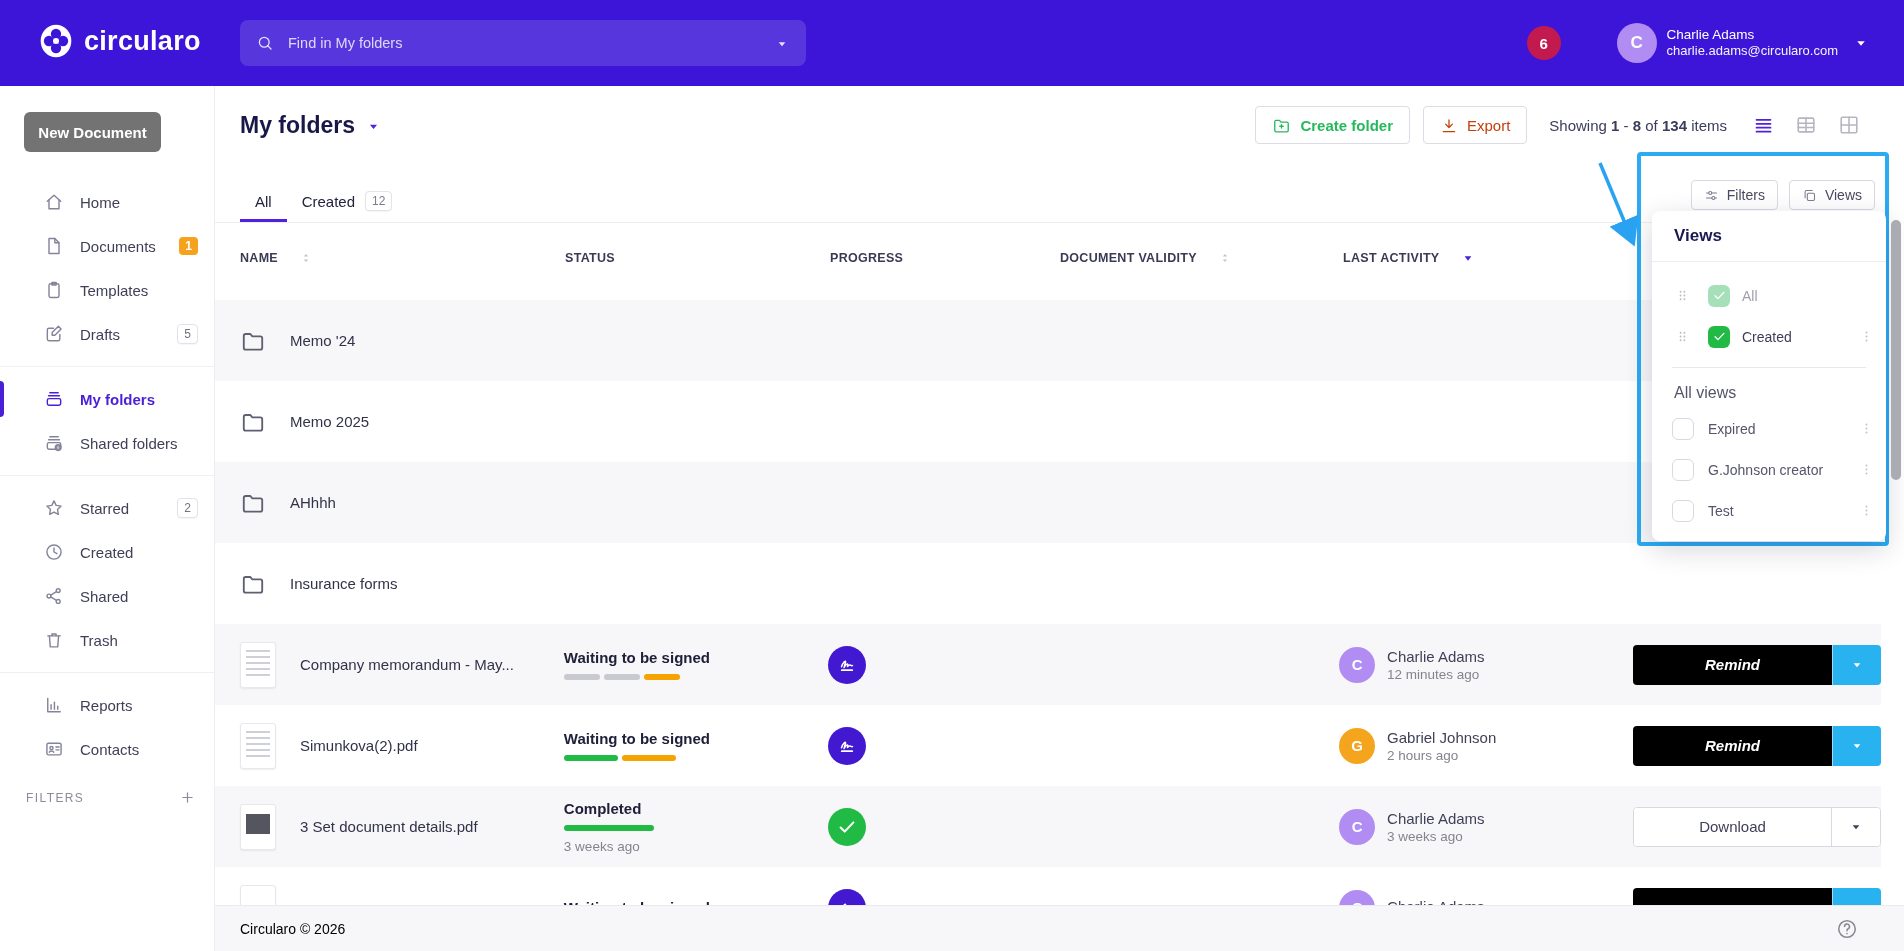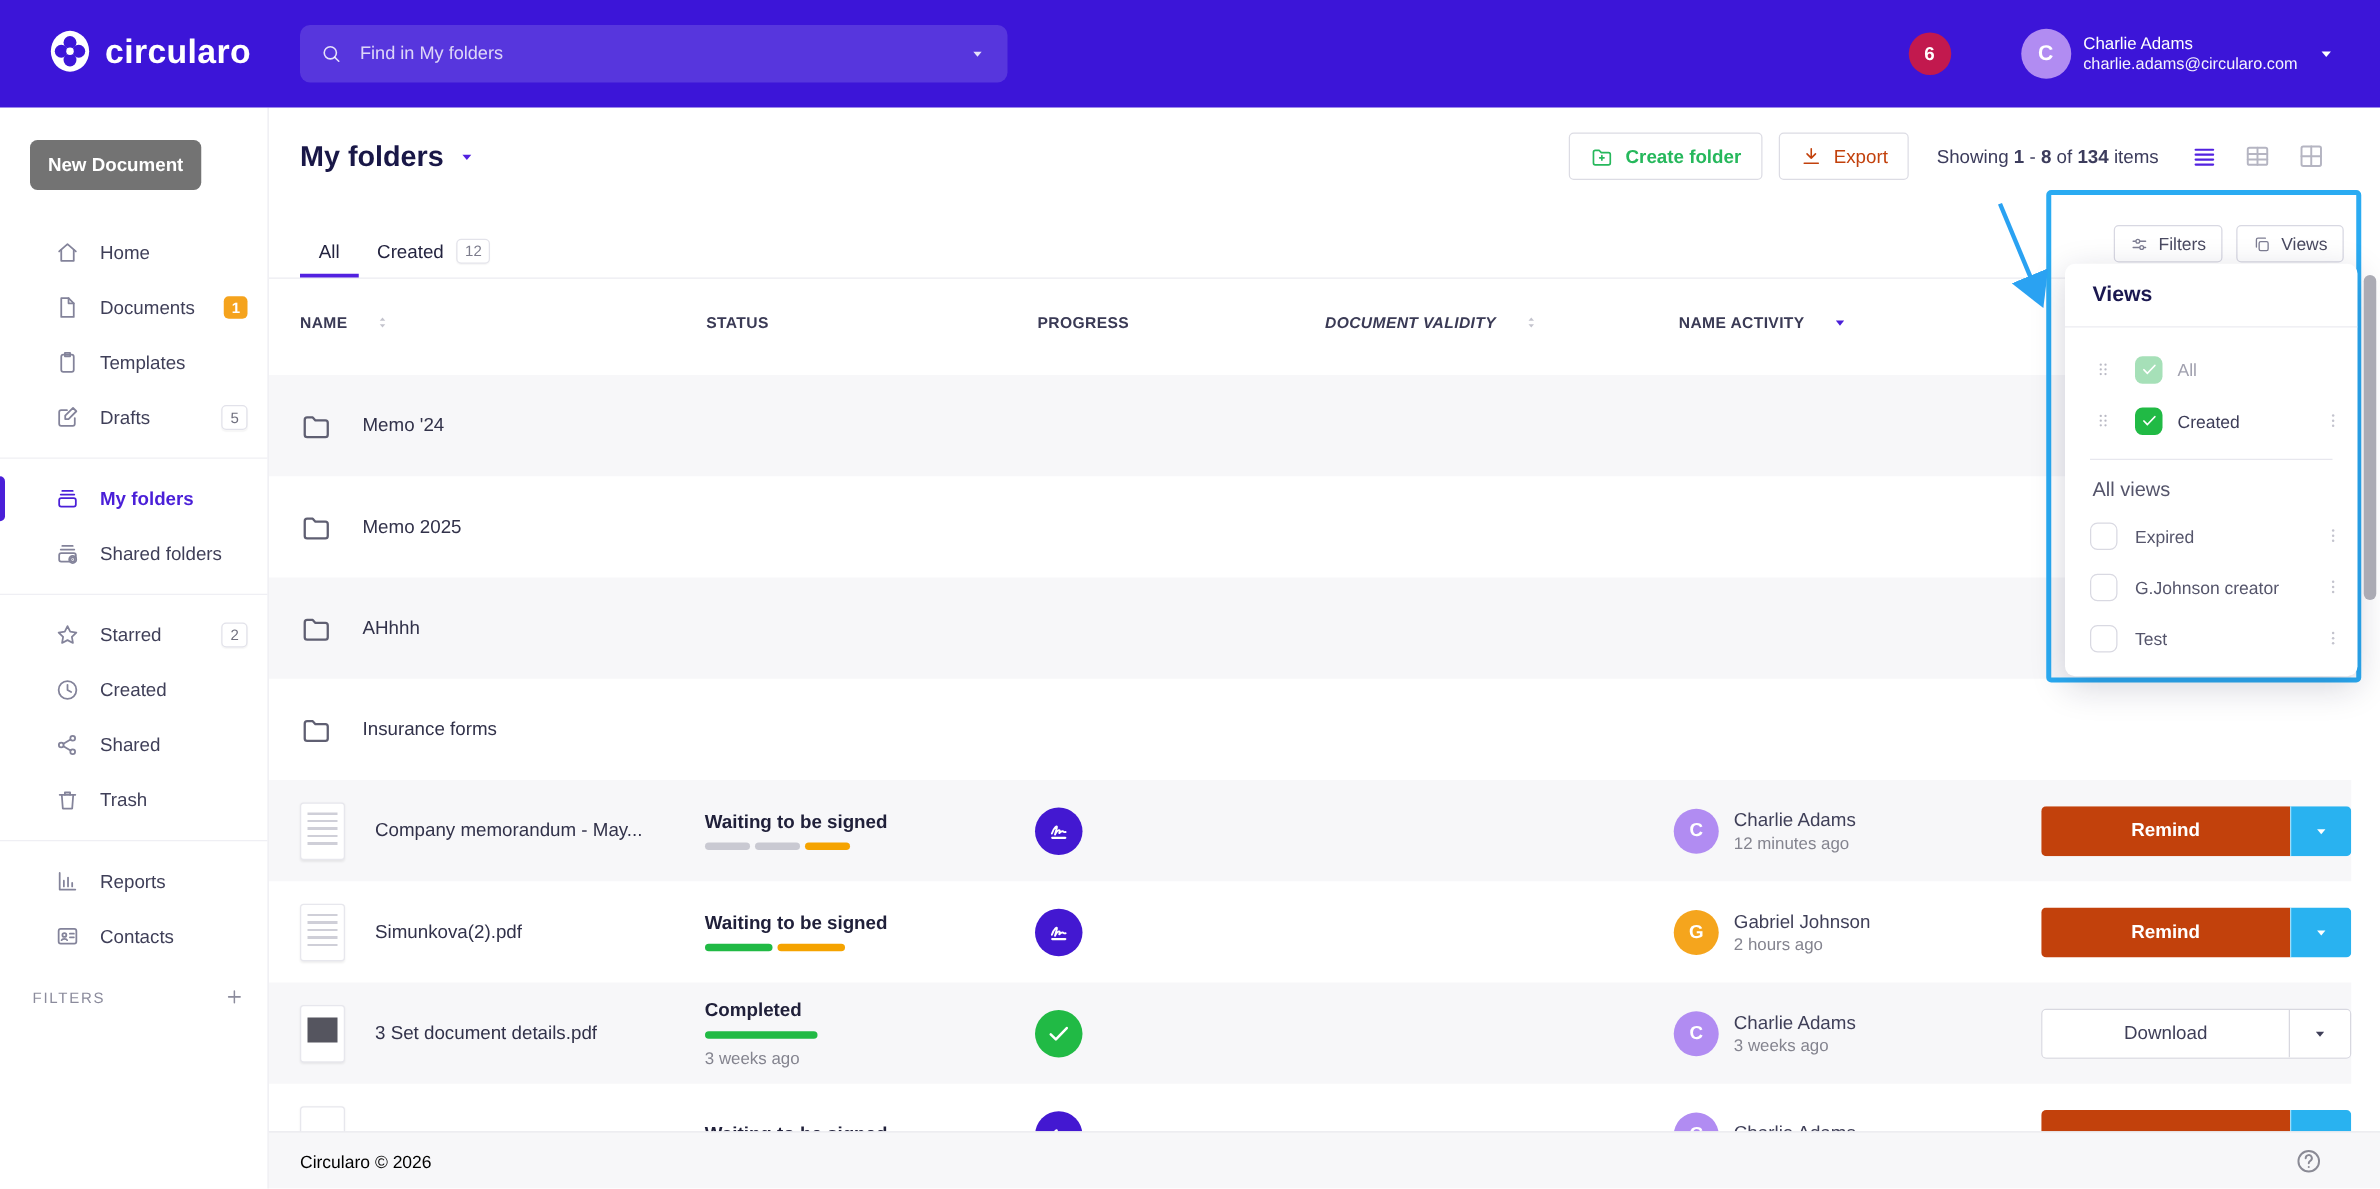--- a/index.html
+++ b/index.html
@@ -79,21 +79,21 @@
 
   .thead{margin-top:13px;height:44px;width:1666px;display:flex;align-items:center;font-size:12.5px;font-weight:700;
     color:#3a3a55;letter-spacing:.3px;}
   .th{display:flex;align-items:center;gap:20px;cursor:pointer;box-sizing:border-box;}
   .sort-ic{color:#c3c3cd;}
   .sort-ic.desc{color:#4a1fd8;}
 
   .col-name{width:330px;padding-left:25px;box-sizing:border-box;}
   .col-status{width:255px;padding-left:20px;box-sizing:border-box;}
   .col-progress{width:260px;padding-left:30px;box-sizing:border-box;}
-  .col-validity{width:283px;box-sizing:border-box;font-style:italic;}
+  .col-validity{width:283px;box-sizing:border-box;}
   .col-activity{width:280px;box-sizing:border-box;}
   .col-action{flex:1;box-sizing:border-box;}
 
   .rows{margin-top:20px;width:1666px;}
   .row{height:81px;display:flex;align-items:center;cursor:pointer;}
   .row.alt{background:#f7f7f9;}
   .cell{display:flex;align-items:center;box-sizing:border-box;}
   .name-cell{gap:24px;}
   .folder-ic{color:#5f5f72;display:flex;}
   .row-name{font-size:15px;color:#32324a;}
@@ -108,21 +108,21 @@
   .seg-bar{display:flex;gap:4px;}
   .seg{height:6px;border-radius:3px;}
   .prog-badge{width:38px;height:38px;border-radius:50%;display:flex;align-items:center;justify-content:center;color:#fff;}
   .actor{display:flex;align-items:center;gap:12px;}
   .actor .avatar{width:36px;height:36px;font-size:15px;}
   .actor-name{font-size:15px;color:#3f3f58;line-height:1.35;}
   .actor-time{font-size:13.5px;color:#84848f;}
   .split-btn{margin-left:15px;height:40px;width:248px;display:flex;border-radius:4px;overflow:hidden;cursor:pointer;}
   .split-btn .sb-main{flex:1;display:flex;align-items:center;justify-content:center;font-size:15px;font-family:inherit;border:none;cursor:pointer;}
   .split-btn .sb-caret{width:49px;display:flex;align-items:center;justify-content:center;border:none;cursor:pointer;}
-  .split-btn.primary .sb-main{background:#c2410c;color:#fff;font-weight:700;}
+  .split-btn.primary .sb-main{background:#000000;color:#fff;font-weight:700;font-style:italic;}
   .split-btn.primary .sb-caret{background:#29b2f0;color:#fff;border-left:1px solid rgba(255,255,255,.55);}
   .split-btn.secondary{border:1px solid #d8d8e0;box-sizing:border-box;background:#fff;}
   .split-btn.secondary .sb-main{background:#fff;color:#3f3f58;font-weight:500;}
   .split-btn.secondary .sb-caret{background:#fff;color:#3f3f58;border-left:1px solid #d8d8e0;}
 
   .content-footer{position:absolute;left:0;bottom:0;width:1689px;height:46px;background:#f7f7f9;border-top:1px solid #e9e9ee;
     display:flex;align-items:center;justify-content:space-between;padding:0 46px 0 25px;box-sizing:border-box;z-index:8;}
   .copyright{font-size:14px;color:#000000;}
   .help-ic{color:#8a8a95;cursor:pointer;display:flex;}
 
@@ -407,21 +407,21 @@
       <div class="th col-validity">
         <span>DOCUMENT VALIDITY</span>
         <span class="sort-ic"><svg class="ic" width="16" height="16" viewBox="0 0 24 24" fill="none" stroke="currentColor" stroke-width="1.7" stroke-linecap="round" stroke-linejoin="round">
             <g fill="currentColor" stroke="none">
               <path d="M8.7 9.8l3.3-3.8 3.3 3.8z"></path>
               <path d="M8.7 14.2l3.3 3.8 3.3-3.8z"></path>
             </g>
           </svg></span>
       </div>
       <div class="th col-activity">
-        <span>NAME ACTIVITY</span>
+        <span>LAST ACTIVITY</span>
         <span class="sort-ic desc"><svg class="ic" width="16" height="16" viewBox="0 0 24 24" fill="none" stroke="currentColor" stroke-width="1.7" stroke-linecap="round" stroke-linejoin="round">
             <path d="M7 9.5l5 6.5 5-6.5z" fill="currentColor" stroke="none"></path>
           </svg></span>
       </div>
       <div class="th col-action"></div>
     </div>
   <div class="rows" id="table-rows">
       <div class="row alt">
         <div class="cell name-cell col-name">
           <span class="folder-ic">

